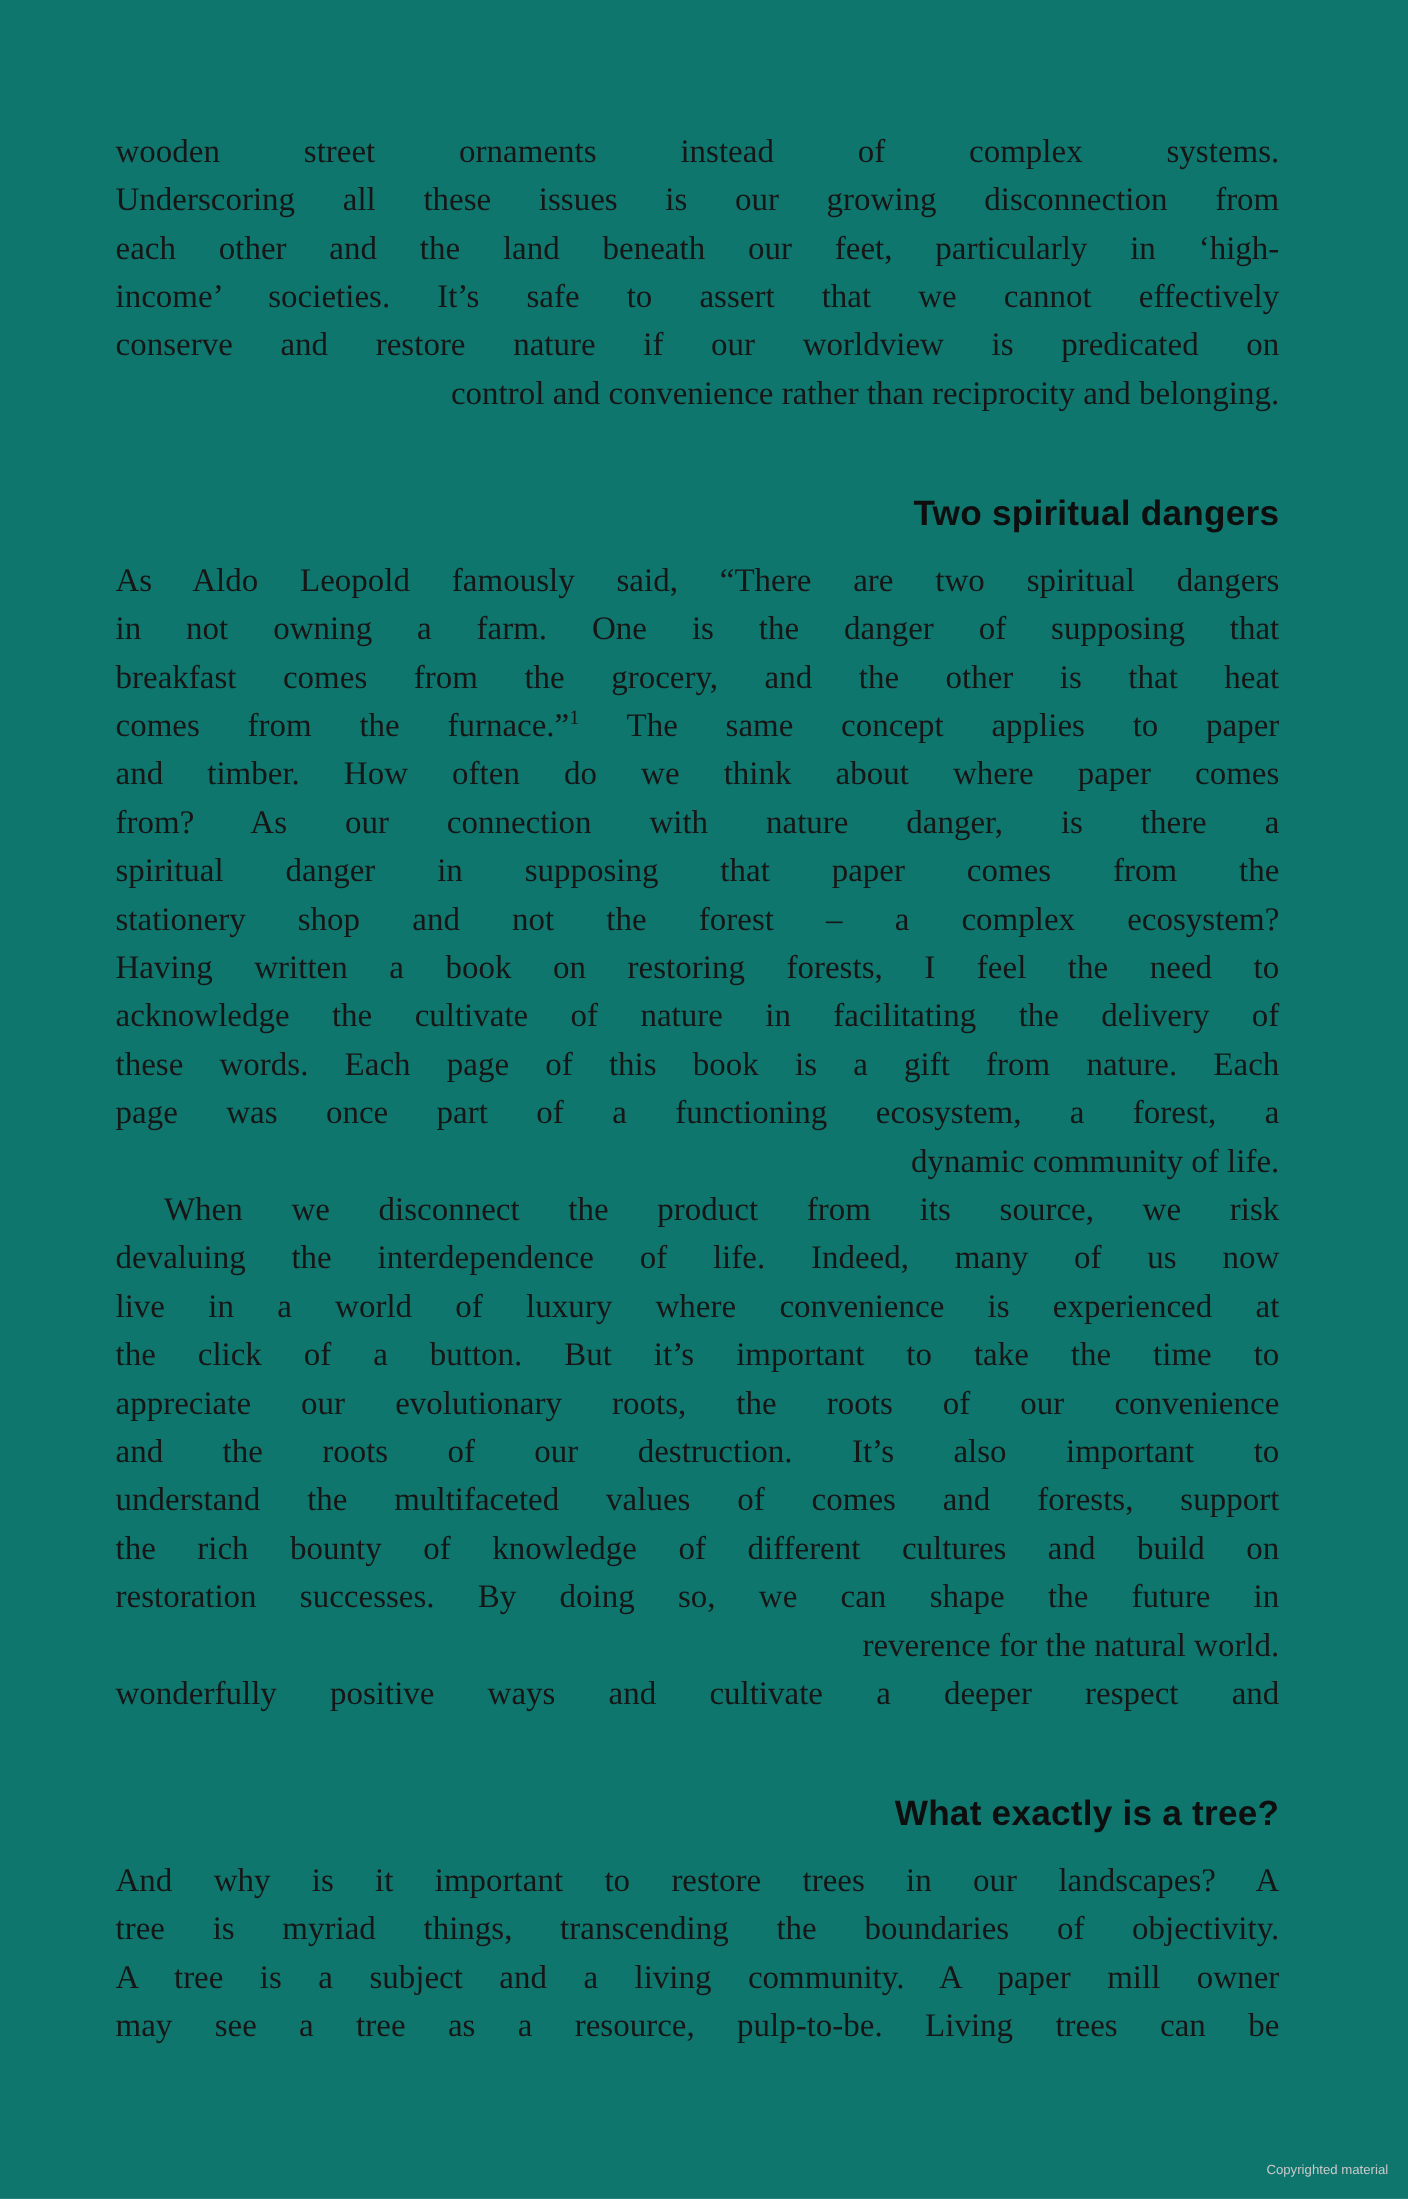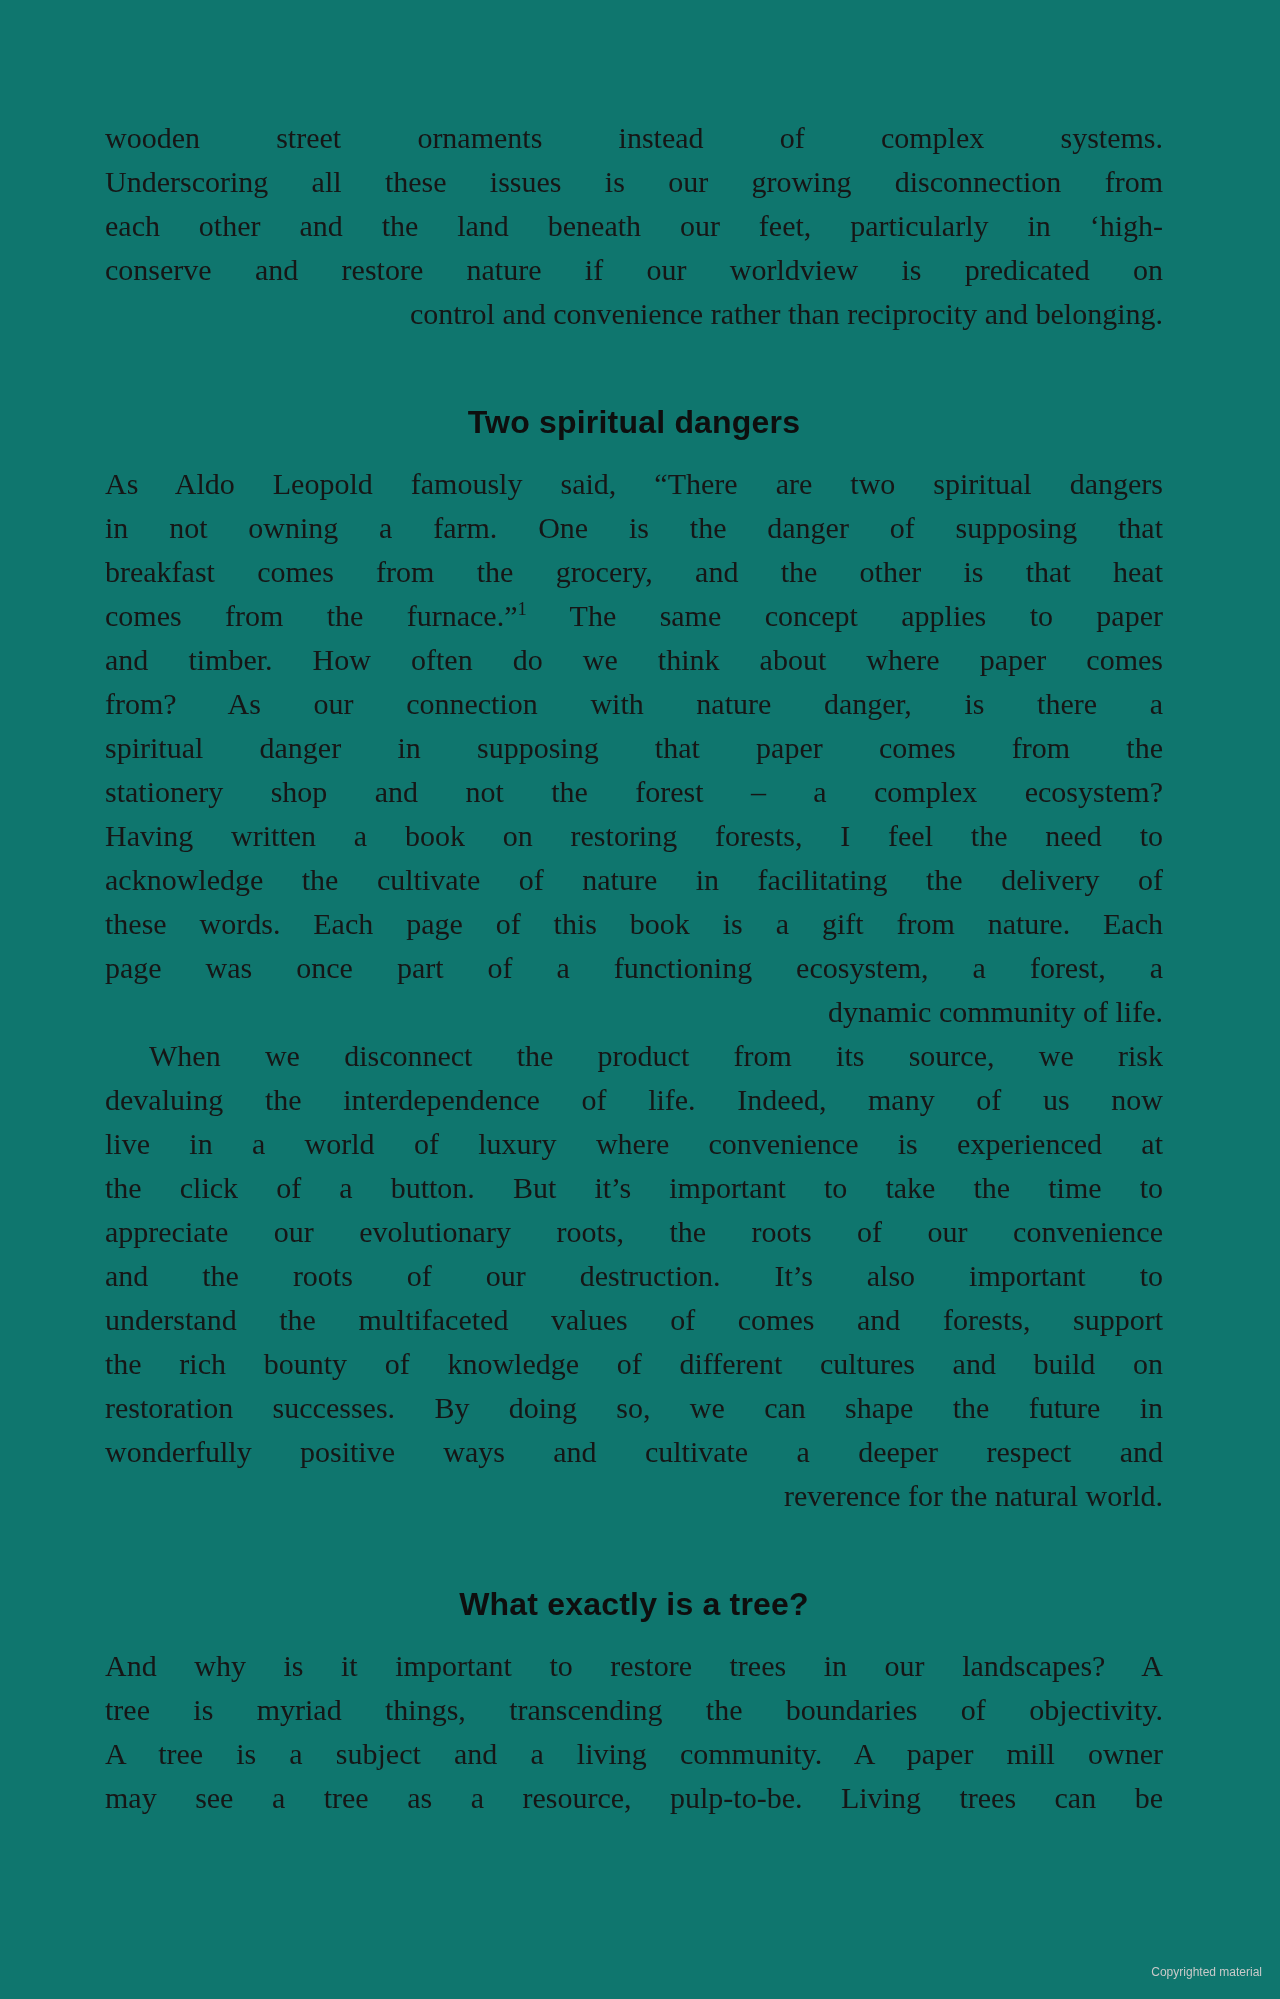--- a/index.html
+++ b/index.html
@@ -38,21 +38,21 @@
     text-align-last: auto;
   }
   .line.indent {
     text-indent: 44px;
   }
   .heading {
     font-family: "Liberation Sans", sans-serif;
     font-weight: 700;
     font-size: 32px;
     line-height: 44px;
-    text-align: center;
+    text-align: right;
     color: #0e0e0e;
     margin-top: 64px;
     margin-bottom: 18px;
     letter-spacing: 0.2px;
   }
   .footer-note {
     position: absolute;
     right: 18px;
     bottom: 20px;
     font-family: Liberation Sans, sans-serif;
@@ -63,20 +63,21 @@
 </style>
 </head>
 <body>
 
 <div class="page">
   <div class="column">
       <div class="paragraph">
         <div class="line">wooden street ornaments instead of complex systems.</div>
         <div class="line">Underscoring all these issues is our growing disconnection from</div>
         <div class="line">each other and the land beneath our feet, particularly in ‘high-</div>
+        <div class="line">income’ societies. It’s safe to assert that we cannot effectively</div>
         <div class="line">conserve and restore nature if our worldview is predicated on</div>
         <div class="line no-j">control and convenience rather than reciprocity and belonging.</div>
       </div>
       <div class="heading">Two spiritual dangers</div>
       <div class="paragraph">
         <div class="line">As Aldo Leopold famously said, “There are two spiritual dangers</div>
         <div class="line">in not owning a farm. One is the danger of supposing that</div>
         <div class="line">breakfast comes from the grocery, and the other is that heat</div>
         <div class="line">comes from the furnace.”<sup>1</sup> The same concept applies to paper</div>
         <div class="line">and timber. How often do we think about where paper comes</div>
@@ -92,22 +93,22 @@
       <div class="paragraph">
         <div class="line indent">When we disconnect the product from its source, we risk</div>
         <div class="line">devaluing the interdependence of life. Indeed, many of us now</div>
         <div class="line">live in a world of luxury where convenience is experienced at</div>
         <div class="line">the click of a button. But it’s important to take the time to</div>
         <div class="line">appreciate our evolutionary roots, the roots of our convenience</div>
         <div class="line">and the roots of our destruction. It’s also important to</div>
         <div class="line">understand the multifaceted values of comes and forests, support</div>
         <div class="line">the rich bounty of knowledge of different cultures and build on</div>
         <div class="line">restoration successes. By doing so, we can shape the future in</div>
+        <div class="line no-j">reverence for the natural world.</div>
         <div class="line">wonderfully positive ways and cultivate a deeper respect and</div>
-        <div class="line no-j">reverence for the natural world.</div>
       </div>
       <div class="heading">What exactly is a tree?</div>
       <div class="paragraph">
         <div class="line">And why is it important to restore trees in our landscapes? A</div>
         <div class="line">tree is myriad things, transcending the boundaries of objectivity.</div>
         <div class="line">A tree is a subject and a living community. A paper mill owner</div>
         <div class="line">may see a tree as a resource, pulp-to-be. Living trees can be</div>
       </div>
     </div>
   <div class="footer-note">Copyrighted material</div>

